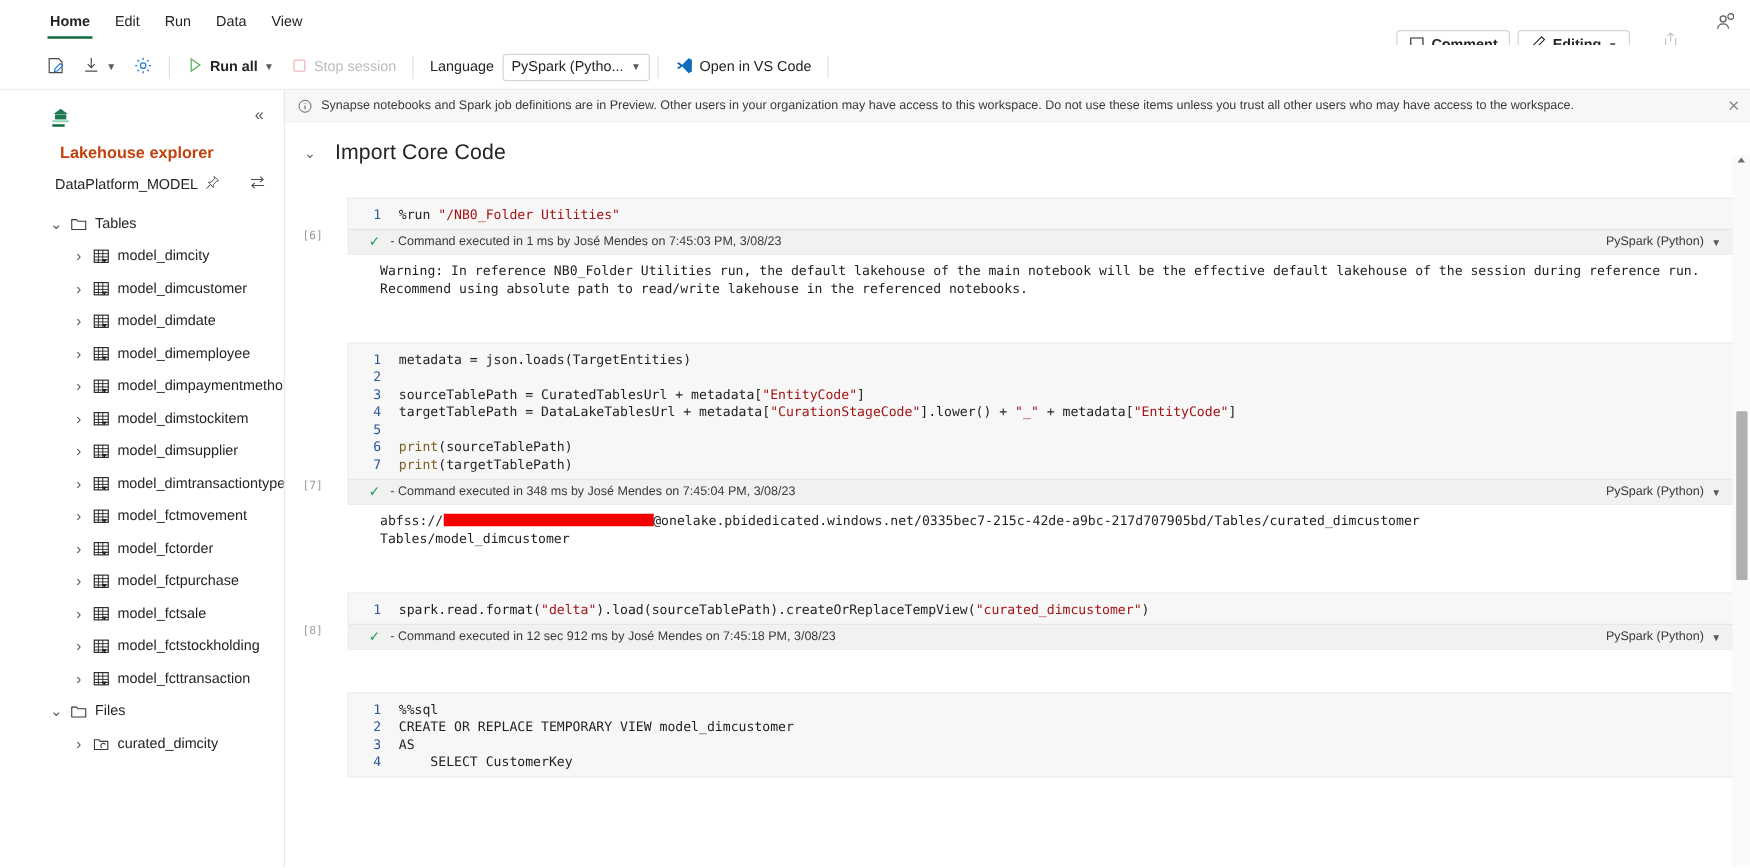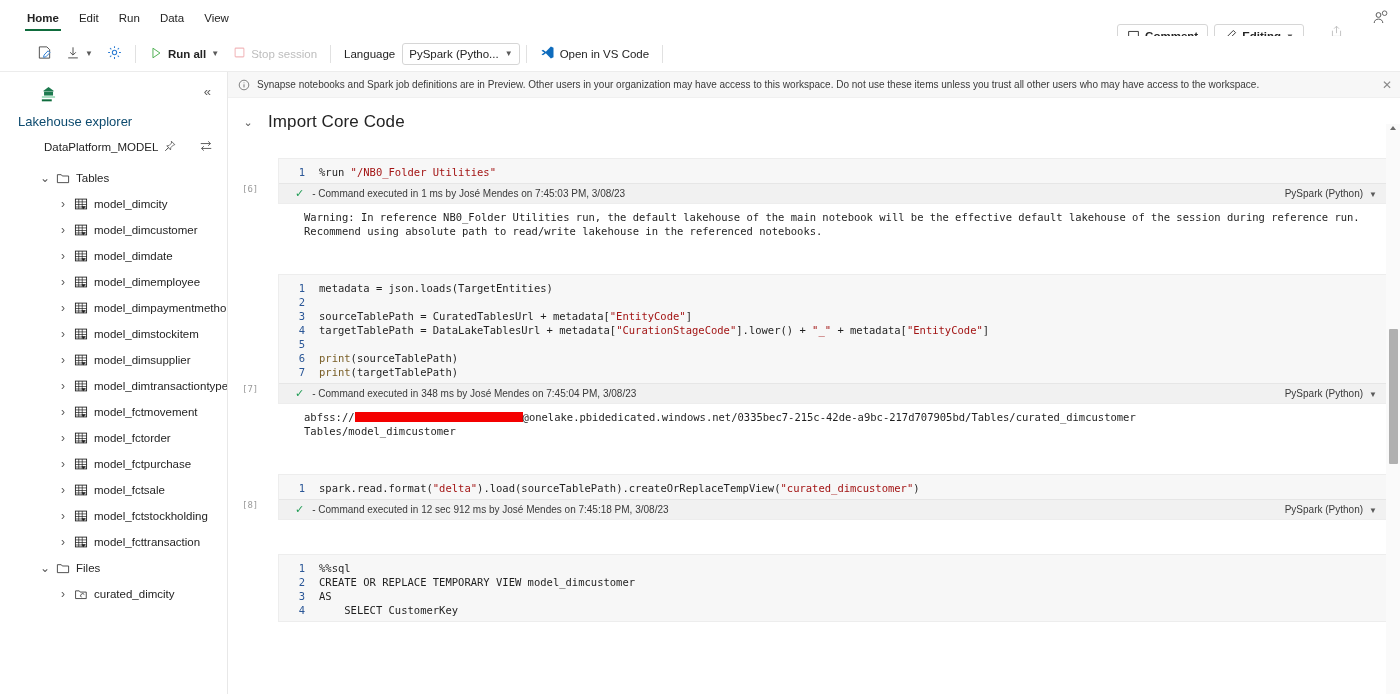--- a/index.html
+++ b/index.html
@@ -9,21 +9,21 @@
     background: #ffffff;
     font-family: "Liberation Sans", sans-serif;
     color: #242424;
     overflow: hidden;
   }
   .app { position: relative; width: 1400px; height: 694px; background:#fff; }
 
   
   .ribbon-tabs {
     position: absolute; left: 0; top: 0; width: 1400px; height: 36px;
-    background: #fff; display: flex; align-items: center; padding-left: 17px;
+    background: #fff; display: flex; align-items: center; padding-left: 30px;
   }
   .rtab {
     font-size: 11.5px; color: #242424; padding: 0 10px; height: 26px;
     display: flex; align-items: center; position: relative; cursor: default;
   }
   .rtab.active { font-weight: bold; }
   .rtab.active::after {
     content: ""; position: absolute; left: 8px; right: 8px; bottom: 0;
     height: 2px; background: #0f6c3d;
   }
@@ -66,21 +66,21 @@
   }
 
   
   .sidebar {
     position: absolute; left: 0; top: 72px; width: 228px; height: 622px;
     background: #fff; border-right: 1px solid #e8e8e8; overflow: hidden;
   }
   .sb-head { display:flex; align-items:flex-start; justify-content:space-between; padding: 12px 14px 0 38px; }
   .lake-icon { position: relative; width: 22px; height: 22px; }
   .collapse-btn { font-size: 13px; color:#5a5a5a; cursor:default; padding-right:2px;}
-  .sb-title { font-size: 13px; font-weight: normal; padding: 8px 0 0 18px; color:#0c4a6e; }
+  .sb-title { font-size: 13px; font-weight: bold; padding: 8px 0 0 48px; color:#c2410c; }
   .sb-sub {
     display:flex; align-items:center; padding: 10px 14px 0 44px; gap: 6px;
     font-size: 11.5px; color: #242424;
   }
   .sb-sub .spacer { flex: 1; }
   .tree { padding-top: 10px; font-size: 11.5px; }
   .tnode {
     display: flex; align-items: center; height: 26px; gap: 6px;
     padding-left: 40px; color: #242424; cursor: default; white-space: nowrap;
   }

